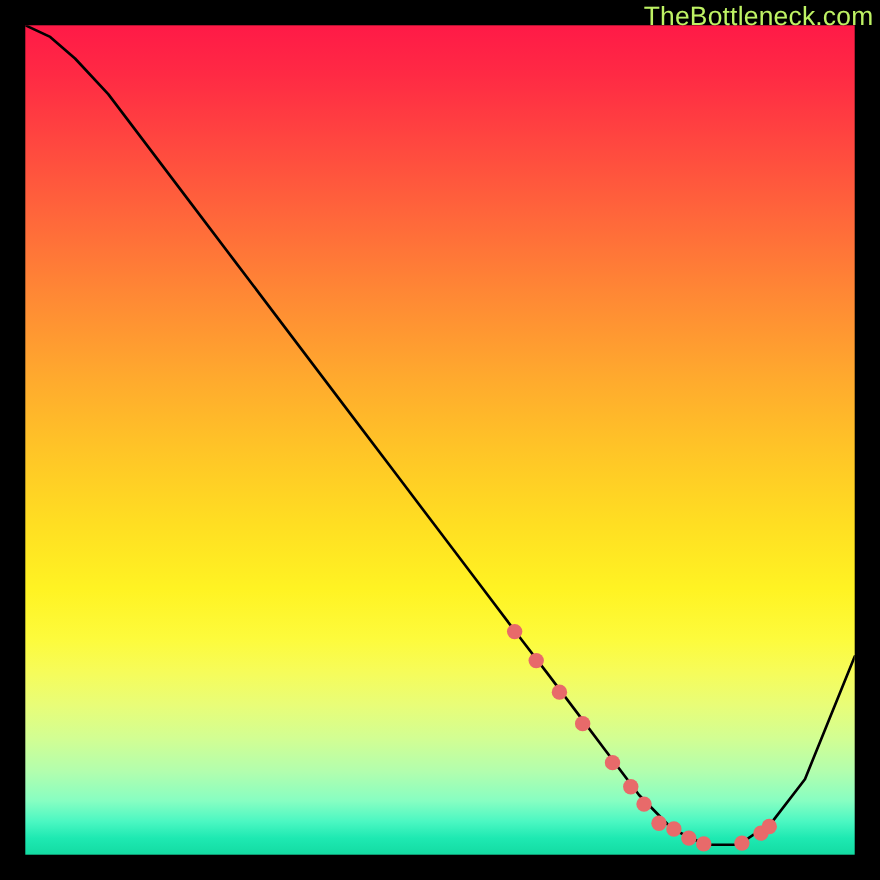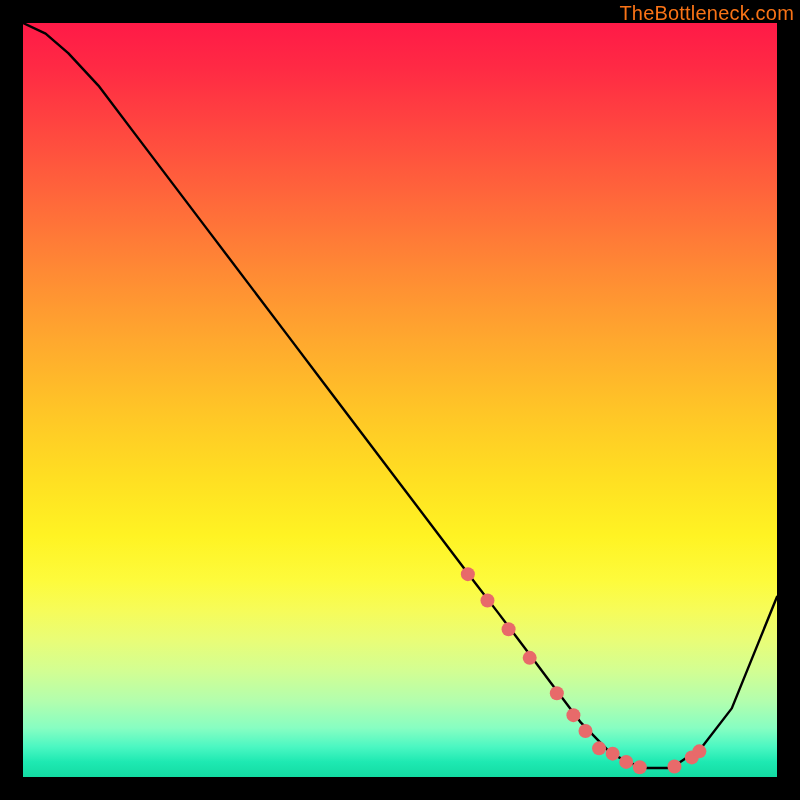--- a/index.html
+++ b/index.html
@@ -50,22 +50,22 @@
     position: absolute;
     left: 0;
     top: 0;
     width: 754px;
     height: 754px;
   }
   .watermark {
     position: absolute;
     top: 2px;
     right: 6px;
-    color: #f97316;
-    font-size: 20px;
+    color: #bef264;
+    font-size: 24px;
     letter-spacing: 0.2px;
     user-select: none;
   }
 </style>
 </head>
 <body>
 
 <div class="frame">
   <div class="plot">
     <svg class="curve" viewBox="0 0 754 754" preserveAspectRatio="none">

